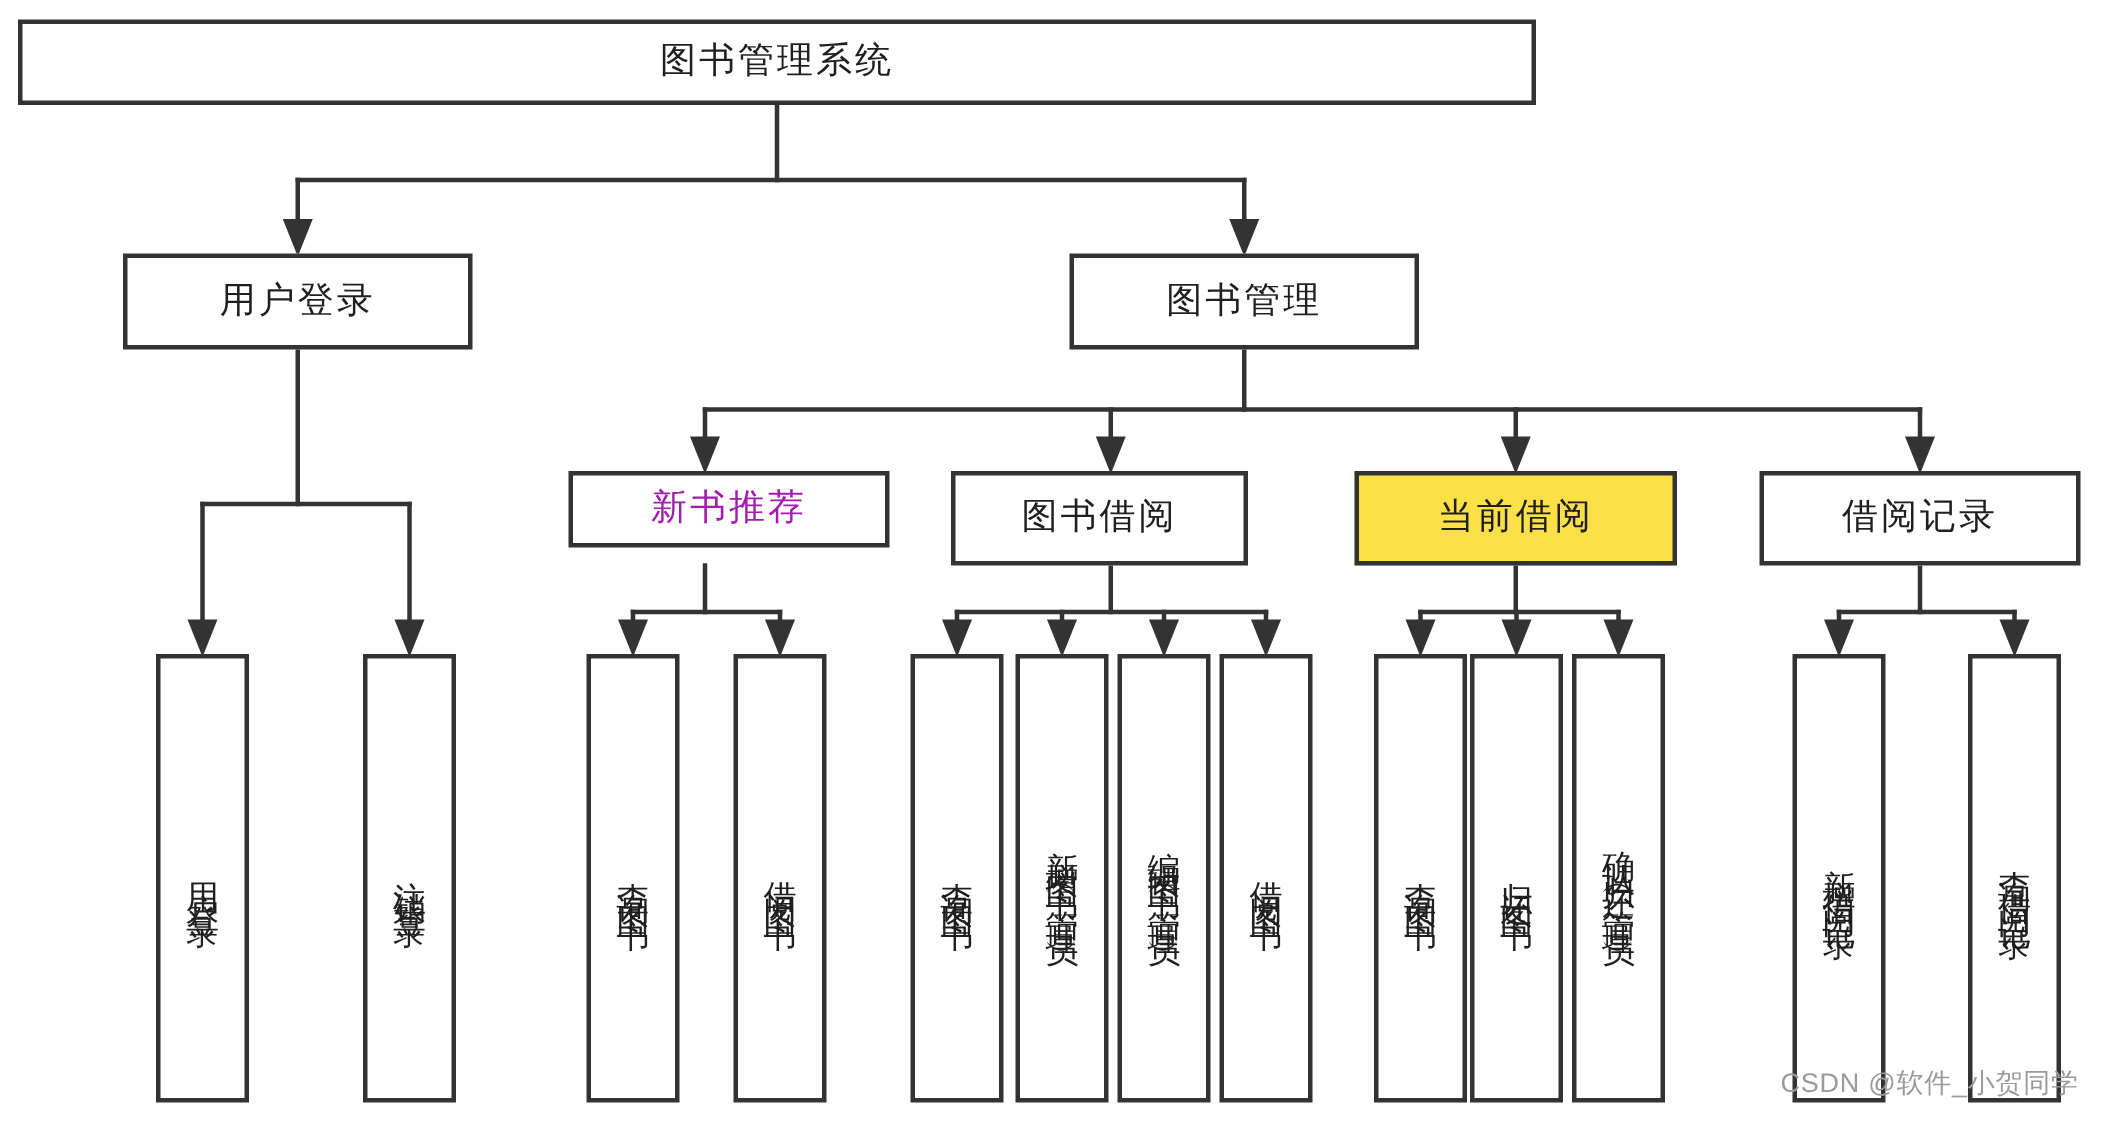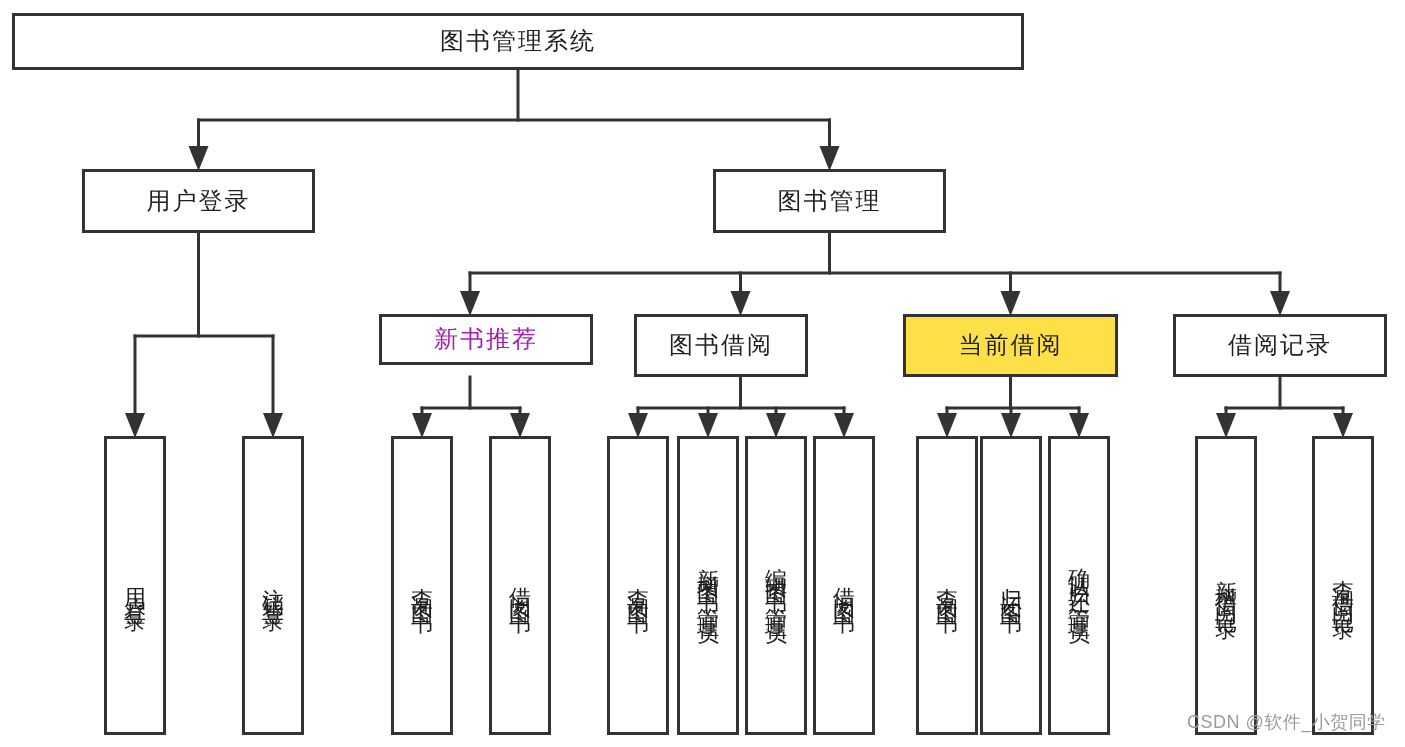--- a/index.html
+++ b/index.html
@@ -125,21 +125,21 @@
       </div>
       <div class="node h" style="left: 82px; top: 169px; width: 233px; height: 64px; border-color: rgb(51, 51, 51); background: rgb(255, 255, 255); color: rgb(31, 31, 31);">
         <span>用户登录</span>
       </div>
       <div class="node h" style="left: 713px; top: 169px; width: 233px; height: 64px; border-color: rgb(51, 51, 51); background: rgb(255, 255, 255); color: rgb(31, 31, 31);">
         <span>图书管理</span>
       </div>
       <div class="node h" style="left: 363px; top: 314px; width: 214px; height: 51px; border-color: rgb(51, 51, 51); background: rgb(255, 255, 255); color: #a21caf; margin-left: 16px;">
         <span>新书推荐</span>
       </div>
-      <div class="node h" style="left: 634px; top: 314px; width: 174px; height: 63px; border-color: rgb(51, 51, 51); background: rgb(255, 255, 255); color: rgb(31, 31, 31);">
+      <div class="node h" style="left: 634px; top: 314px; width: 198px; height: 63px; border-color: rgb(51, 51, 51); background: rgb(255, 255, 255); color: rgb(31, 31, 31);">
         <span>图书借阅</span>
       </div>
       <div class="node h" style="left: 903px; top: 314px; width: 215px; height: 63px; border-color: rgb(51, 51, 51); background: #fde047; color: rgb(31, 31, 31);">
         <span>当前借阅</span>
       </div>
       <div class="node h" style="left: 1173px; top: 314px; width: 214px; height: 63px; border-color: rgb(51, 51, 51); background: rgb(255, 255, 255); color: rgb(31, 31, 31);">
         <span>借阅记录</span>
       </div>
       <div class="node v" style="left: 104px; top: 436px; width: 62px; height: 299px; border-color: rgb(51, 51, 51); background: rgb(255, 255, 255); color: rgb(31, 31, 31);">
         <span>用户登录</span>

